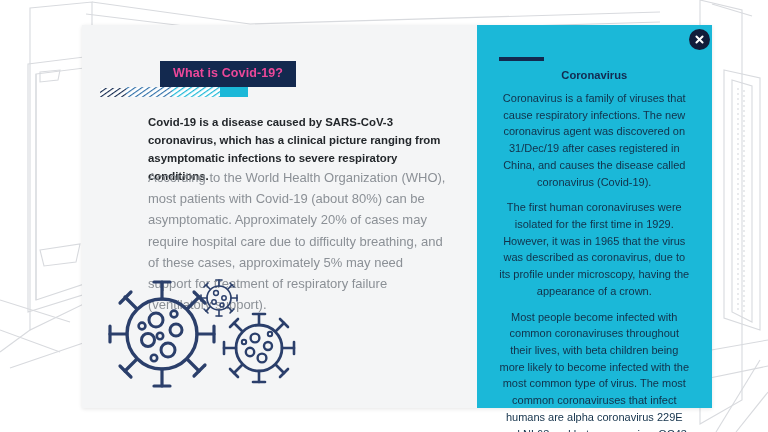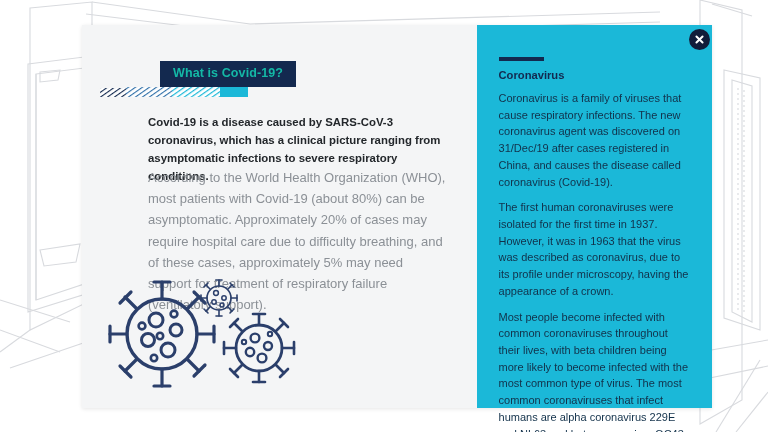--- a/index.html
+++ b/index.html
@@ -49,21 +49,21 @@
     left: 18px;
     top: 36px;
     width: 240px;
     height: 48px;
   }
   .title-badge {
     position: absolute;
     left: 60px;
     top: 0;
     background: #13294f;
-    color: #14b8a6;
+    color: #ec4899;
     font-size: 12.5px;
     font-weight: bold;
     letter-spacing: 0.1px;
     padding: 6px 13px 7px 13px;
     white-space: nowrap;
     line-height: 1;
     text-align: right;
   }
   .accent-bar {
     position: absolute;
@@ -102,20 +102,21 @@
   }
 
   
   .right-pane {
     position: relative;
     width: 242px;
     height: 100%;
     background: #1bb8d8;
     box-sizing: border-box;
     padding: 32px 22px 4px 22px;
+    text-align: center;
   }
   .rule {
     width: 45px;
     height: 3.5px;
     background: #13294f;
     margin-bottom: 8px;
   }
   .side-title {
     font-size: 11.2px;
     font-weight: bold;
@@ -307,21 +308,21 @@
           <circle cx="116" cy="32" r="2.2" stroke-width="1.5"></circle>
           <circle cx="124" cy="35" r="2" stroke-width="1.5"></circle>
         </g>
       </svg>
     </div>
 
     <div class="right-pane">
       <div class="rule"></div>
       <div class="side-title">Coronavirus</div>
       <p class="side-p">Coronavirus is a family of viruses that cause respiratory infections. The new coronavirus agent was discovered on 31/Dec/19 after cases registered in China, and causes the disease called coronavirus (Covid-19).</p>
-      <p class="side-p">The first human coronaviruses were isolated for the first time in 1937. However, it was in 1963 that the virus was described as coronavirus, due to its profile under microscopy, having the appearance of a crown.</p>
+      <p class="side-p">The first human coronaviruses were isolated for the first time in 1929. However, it was in 1965 that the virus was described as coronavirus, due to its profile under microscopy, having the appearance of a crown.</p>
       <p class="side-p">Most people become infected with common coronaviruses throughout their lives, with beta children being more likely to become infected with the most common type of virus. The most common coronaviruses that infect humans are alpha coronavirus 229E and NL63 and beta coronavirus OC43 and HKU1.</p>
     </div>
   </div>
 
   <button id="close-button" aria-label="Close">
     <svg width="9" height="9" viewBox="0 0 10 10" xmlns="http://www.w3.org/2000/svg">
       <g stroke="#ffffff" stroke-width="2.2" stroke-linecap="round">
         <line x1="1.6" y1="1.6" x2="8.4" y2="8.4"></line>
         <line x1="8.4" y1="1.6" x2="1.6" y2="8.4"></line>
       </g>

